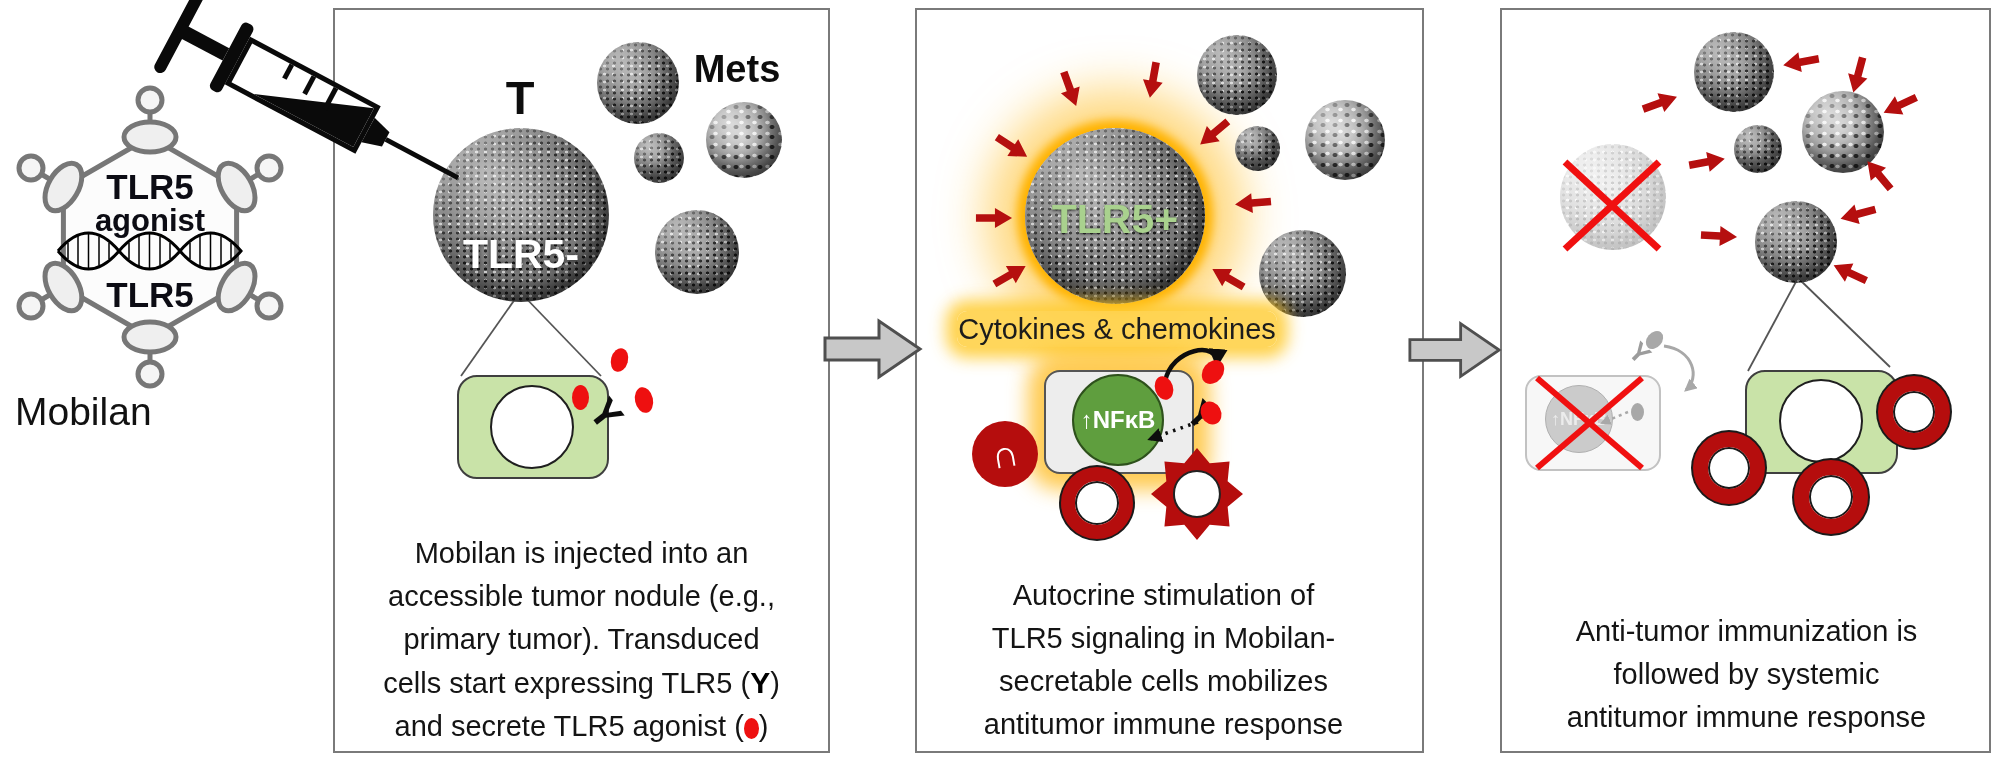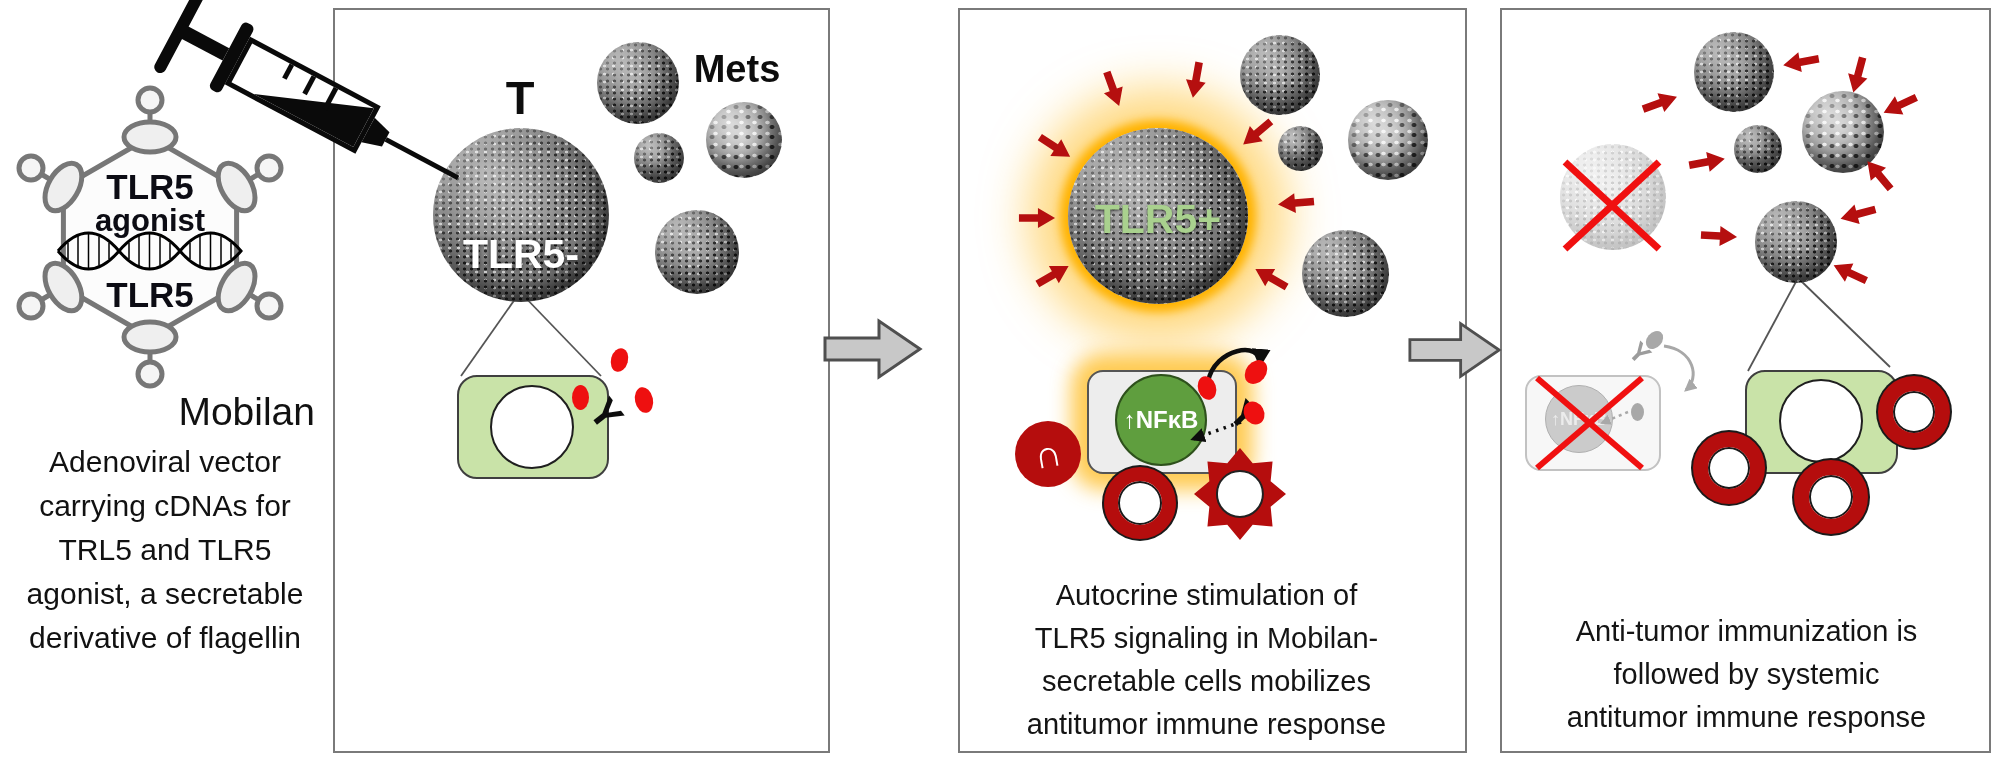--- a/index.html
+++ b/index.html
@@ -1,20 +1,20 @@
 <!DOCTYPE html>
 <html><head>
 <meta charset="utf-8">
 <style>
   html,body{margin:0;padding:0;background:#fff;}
   .stage{position:relative;width:2000px;height:761px;background:#fff;overflow:hidden;
          font-family:"Liberation Sans","DejaVu Sans",sans-serif;color:#141414;}
   .panel{position:absolute;top:8px;height:745px;background:#fff;border:2px solid #7a7a7a;box-sizing:border-box;}
   #panel1{left:333px;width:497px;}
-  #panel2{left:958px;width:509px;}
+  #panel2{left:915px;width:509px;}
   #panel3{left:1500px;width:491px;}
   
   .tumor{position:absolute;border-radius:50%;z-index:1;
     background-image:
       radial-gradient(circle at 30% 26%, rgba(255,255,255,.45), rgba(255,255,255,0) 52%),
       radial-gradient(rgba(15,15,15,.9) 1.4px, rgba(15,15,15,0) 2.1px),
       radial-gradient(rgba(238,238,238,.75) 1.2px, rgba(238,238,238,0) 1.9px),
       radial-gradient(circle at 50% 46%, #9c9c9c, #757575 55%, #4f4f4f 85%, #3d3d3d);
     background-size:100% 100%,7px 6px,9px 8px,100% 100%;
     background-position:0 0,0 0,3px 4px,0 0;
@@ -59,21 +59,21 @@
   .cyto{position:absolute;text-align:center;font-size:29px;color:#1c1c1c;z-index:2;
     background:rgba(255,211,77,.92);border-radius:10px;
     box-shadow:0 0 16px 11px rgba(255,202,45,.85);}
   .cap-y{font-weight:900;font-size:30px;color:#000;}
   .cap-oval{display:inline-block;width:15px;height:21px;background:#ee1010;border-radius:50%;vertical-align:-3px;}
   .overlay{position:absolute;left:0;top:0;pointer-events:none;}
   .red-arrow{position:absolute;width:38px;height:24px;fill:#b50f0f;z-index:2;}
   .step-arrow{position:absolute;z-index:2;}
   .syringe{position:absolute;left:85px;top:0;z-index:6;}
   .hexvirus{position:absolute;left:0px;top:75px;z-index:1;}
-  .mobilan-title{position:absolute;left:15px;top:390px;width:300px;text-align:right;font-size:39px;color:#111;}
+  .mobilan-title{position:absolute;left:15px;top:390px;width:300px;text-align:left;font-size:39px;color:#111;}
   .mobilan-desc{position:absolute;left:5px;top:440px;width:320px;text-align:center;font-size:30px;line-height:1.47;
     color:#111;white-space:pre-line;}
 </style>
 </head>
 <body>
 
 <div class="stage">
 
   <svg width="0" height="0" style="position:absolute">
     <defs>
@@ -138,25 +138,20 @@
     </g>
 
     <g font-weight="700" fill="#0c0c14" text-anchor="middle" font-family="Liberation Sans, DejaVu Sans, sans-serif">
       <text x="150" y="124" font-size="35">TLR5</text>
       <text x="150" y="156" font-size="31">agonist</text>
       <text x="150" y="232" font-size="35">TLR5</text>
     </g>
   </svg>
 
   <div class="mobilan-title">Mobilan</div>
-  <div class="mobilan-desc">Adenoviral vector
-carrying cDNAs for
-TRL5 and TLR5
-agonist, a secretable
-derivative of flagellin</div>
 
   <svg class="syringe" width="380" height="215" viewBox="0 0 380 215">
     <g transform="translate(95,30) rotate(28)" fill="#0a0a0a">
       <rect x="-6" y="-48" width="12" height="96" rx="6"></rect>
       <rect x="0" y="-7" width="52" height="14"></rect>
       <rect x="52" y="-38" width="13" height="76" rx="5"></rect>
       <rect x="65" y="-27" width="148" height="54"></rect>
       <rect x="70" y="-22" width="138" height="44" fill="#fff"></rect>
       <polygon points="208,-22 208,22 95,22" fill="#0a0a0a"></polygon>
       <g stroke="#0a0a0a" stroke-width="5">
@@ -187,20 +182,25 @@
     <div class="tumor" style="left:299px;top:123px;width:50px;height:50px;"></div>
     <div class="tumor" style="left:320px;top:200px;width:84px;height:84px;"></div>
 
     <div class="cell-green" style="left:122px;top:365px;width:148px;height:100px;"></div>
     <div class="nucleus" style="left:155px;top:375px;width:80px;height:80px;"></div>
     <div class="oval" style="left:237px;top:375px;width:17px;height:25px;"></div>
     <span class="receptor" style="left:258px;top:384px;font-size:40px;transform:rotate(52deg);">Y</span>
     <div class="oval" style="left:276px;top:338px;width:17px;height:24px;transform:rotate(15deg);"></div>
     <div class="oval" style="left:300px;top:377px;width:18px;height:26px;transform:rotate(-12deg);"></div>
 
+    <div class="caption" style="left:8px;top:522px;width:477px;"><span>Mobilan is injected into an
+accessible tumor nodule (e.g.,
+primary tumor). Transduced
+cells start expressing TLR5 (</span><span class="cap-y">Y</span><span>)
+and secrete TLR5 agonist (</span><span class="cap-oval"></span><span>)</span></div>
   </div>
 
   <svg class="step-arrow" style="left:822px;top:314px;" width="102" height="70">
       <use href="#steparrow"></use>
     </svg>
 
   <div class="panel" id="panel2">
     <div class="tumor glow" style="left:108px;top:118px;width:180px;height:176px;"></div>
     <div class="big-label marker-green" style="left:98px;top:186px;width:200px;font-size:41px;z-index:4;position:absolute;">TLR5+</div>
 
@@ -227,20 +227,21 @@
     <svg class="red-arrow" style="left:317px;top:181px;transform:rotate(175deg);">
         <use href="#blockarrow"></use>
       </svg>
     <svg class="red-arrow" style="left:74px;top:253px;transform:rotate(-30deg);">
         <use href="#blockarrow"></use>
       </svg>
     <svg class="red-arrow" style="left:292px;top:256px;transform:rotate(-150deg);">
         <use href="#blockarrow"></use>
       </svg>
 
+    <div class="cyto" style="left:40px;top:301px;width:320px;height:36px;line-height:36px;">Cytokines &amp; chemokines</div>
 
     <div class="cell-gray" style="left:127px;top:360px;width:146px;height:100px;"></div>
     <div class="nfkb" style="left:155px;top:364px;width:88px;height:88px;font-size:24px;">↑NFκB</div>
     <div class="oval" style="left:238px;top:366px;width:18px;height:24px;transform:rotate(-18deg);"></div>
     <div class="oval" style="left:286px;top:349px;width:20px;height:26px;transform:rotate(38deg);"></div>
     <span class="receptor" style="left:272px;top:387px;font-size:37px;transform:rotate(46deg);">Y</span>
     <div class="oval" style="left:284px;top:391px;width:20px;height:24px;transform:rotate(-28deg);"></div>
     <svg class="overlay" style="z-index:5;" width="493" height="741" viewBox="0 0 493 741">
       <defs>
         <marker id="ah-b" viewBox="0 0 10 10" refX="8" refY="5" markerWidth="4.2" markerHeight="4.2" orient="auto">

